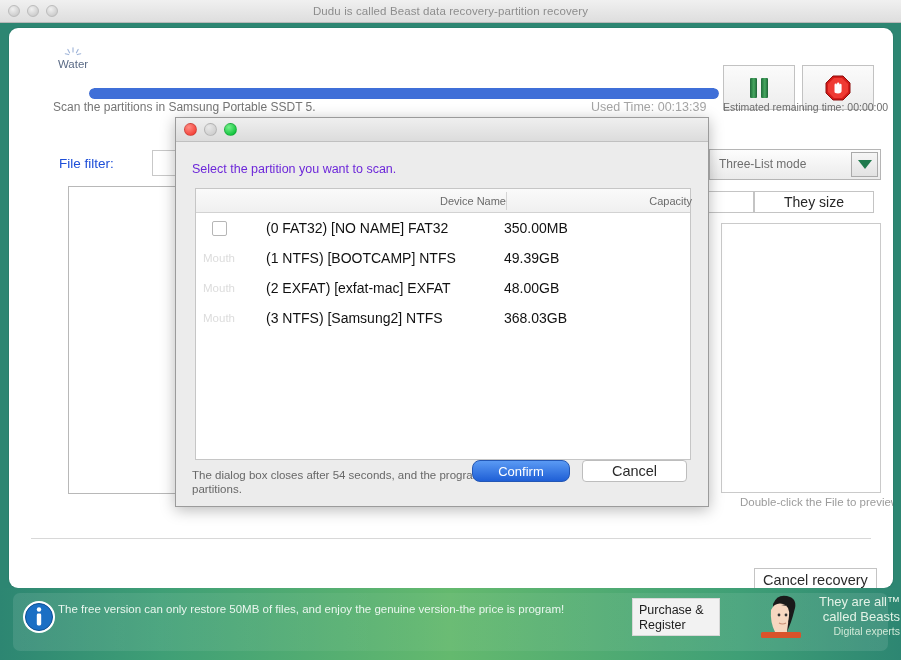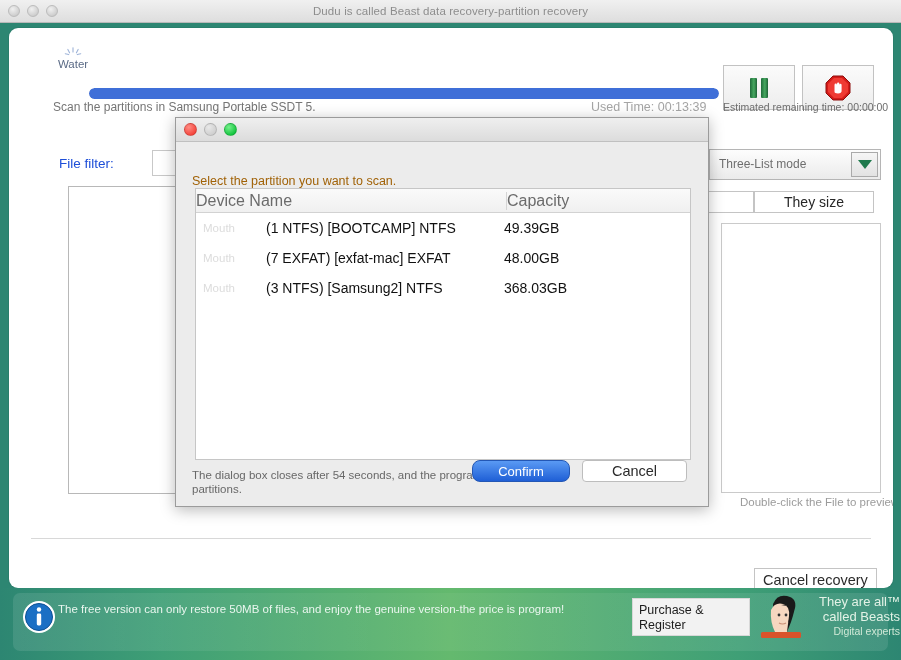--- a/index.html
+++ b/index.html
@@ -189,37 +189,37 @@
     background: linear-gradient(#efefef, #dcdcdc);
     border-bottom: 1px solid #c0c0c0;
   }
   .dlg-lights { position: absolute; left: 8px; top: 5px; display: flex; gap: 7px; }
   .dl { width: 13px; height: 13px; border-radius: 50%; border: 1px solid rgba(0,0,0,.15); }
   .dl-red    { background: radial-gradient(circle at 35% 30%, #ff8c84, #f4453c 75%); }
   .dl-yellow { background: radial-gradient(circle at 35% 30%, #e8e8e8, #cfcfcf 75%); }
   .dl-green  { background: radial-gradient(circle at 35% 30%, #76f18b, #14c43f 75%); }
 
   .dlg-prompt {
-    position: absolute; left: 16px; top: 56px;
-    font-size: 12.5px; color: #a16207;
+    position: absolute; left: 16px; top: 44px;
+    font-size: 12.5px; color: #6d28d9;
   }
 
   .table {
     position: absolute; left: 19px; top: 70px;
     width: 496px; height: 272px;
     background: #fff; border: 1px solid #c6c6c6;
   }
   .thead {
     position: relative; height: 24px;
     background: linear-gradient(#fafafa,#f0f0f0);
     border-bottom: 1px solid #d2d2d2;
   }
   .th {
     position: absolute; top: 0; height: 24px; line-height: 24px;
-    font-size: 16px; color: #6b6b6b; text-align: left;
+    font-size: 11px; color: #6b6b6b; text-align: right;
   }
   .th-name { left: 0; width: 310px; }
   .th-cap  { left: 311px; width: 185px; }
   .th-div {
     position: absolute; left: 310px; top: 3px;
     width: 1px; height: 18px; background: #d5d5d5;
   }
 
   .trow { position: relative; height: 30px; }
   .cb-cell {
@@ -279,21 +279,21 @@
     background: linear-gradient(90deg, rgba(255,255,255,.10), rgba(255,255,255,.04) 45%, rgba(255,255,255,.10));
   }
   .info-ico { position: absolute; left: 22px; top: 600px; width: 34px; height: 34px; }
   .promo-text {
     position: absolute; left: 58px; top: 601px;
     width: 600px;
     font-size: 11.5px; line-height: 16px; color: #e9f6ee;
   }
   .purchase-btn {
     position: absolute; left: 632px; top: 598px;
-    width: 118px; height: 38px;
+    width: 88px; height: 38px;
     background: #f2f2f2; border: 1px solid #d8d8d8;
     font-size: 12.5px; color: #1d1d1d; line-height: 15px;
     padding: 4px 6px;
   }
   .mascot { position: absolute; left: 757px; top: 592px; width: 56px; height: 50px; }
   .brand {
     position: absolute; left: 800px; top: 594px;
     width: 100px; text-align: right;
     color: #dff0e2;
   }
@@ -388,30 +388,37 @@
     <div class="table">
       <div class="thead">
         <div class="th th-name">Device Name</div>
         <div class="th-div"></div>
         <div class="th th-cap">Capacity</div>
       </div>
 
       <div id="rows">
           <div class="trow">
             <div class="cb-cell">
+              <span class="cb"></span>
+            </div>
+            <div class="c-name">(0 FAT32) [NO NAME] FAT32</div>
+            <div class="c-cap">350.00MB</div>
+          </div>
+          <div class="trow">
+            <div class="cb-cell">
               <span class="ghost">Mouth</span>
             </div>
             <div class="c-name">(1 NTFS) [BOOTCAMP] NTFS</div>
             <div class="c-cap">49.39GB</div>
           </div>
           <div class="trow">
             <div class="cb-cell">
               <span class="ghost">Mouth</span>
             </div>
-            <div class="c-name">(7 EXFAT) [exfat-mac] EXFAT</div>
+            <div class="c-name">(2 EXFAT) [exfat-mac] EXFAT</div>
             <div class="c-cap">48.00GB</div>
           </div>
           <div class="trow">
             <div class="cb-cell">
               <span class="ghost">Mouth</span>
             </div>
             <div class="c-name">(3 NTFS) [Samsung2] NTFS</div>
             <div class="c-cap">368.03GB</div>
           </div>
         </div>

